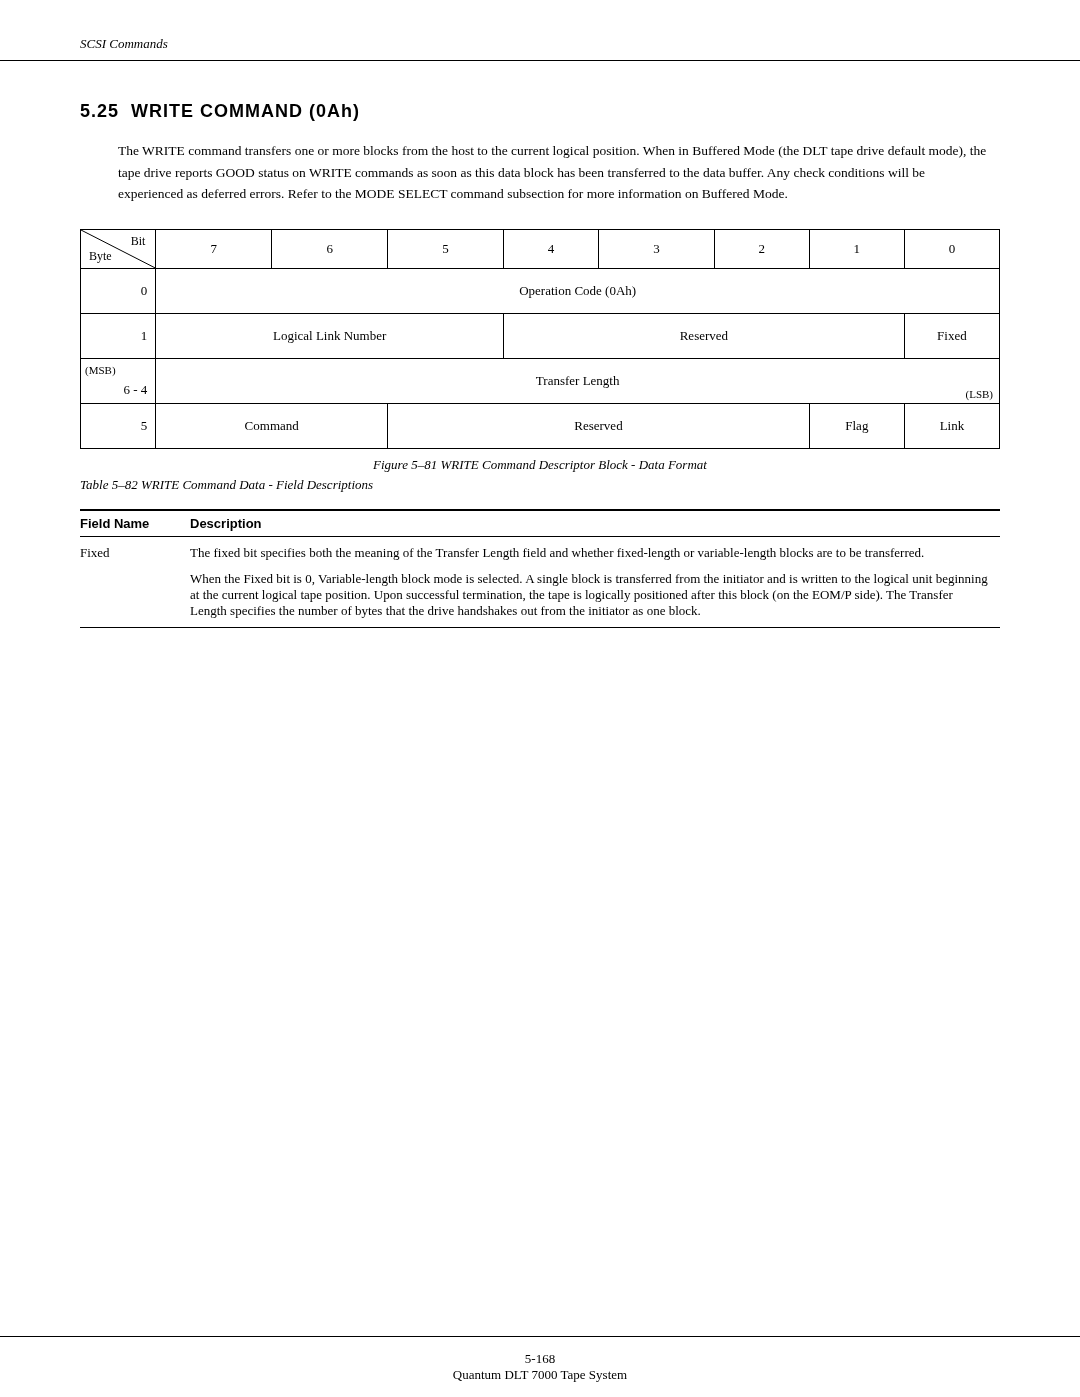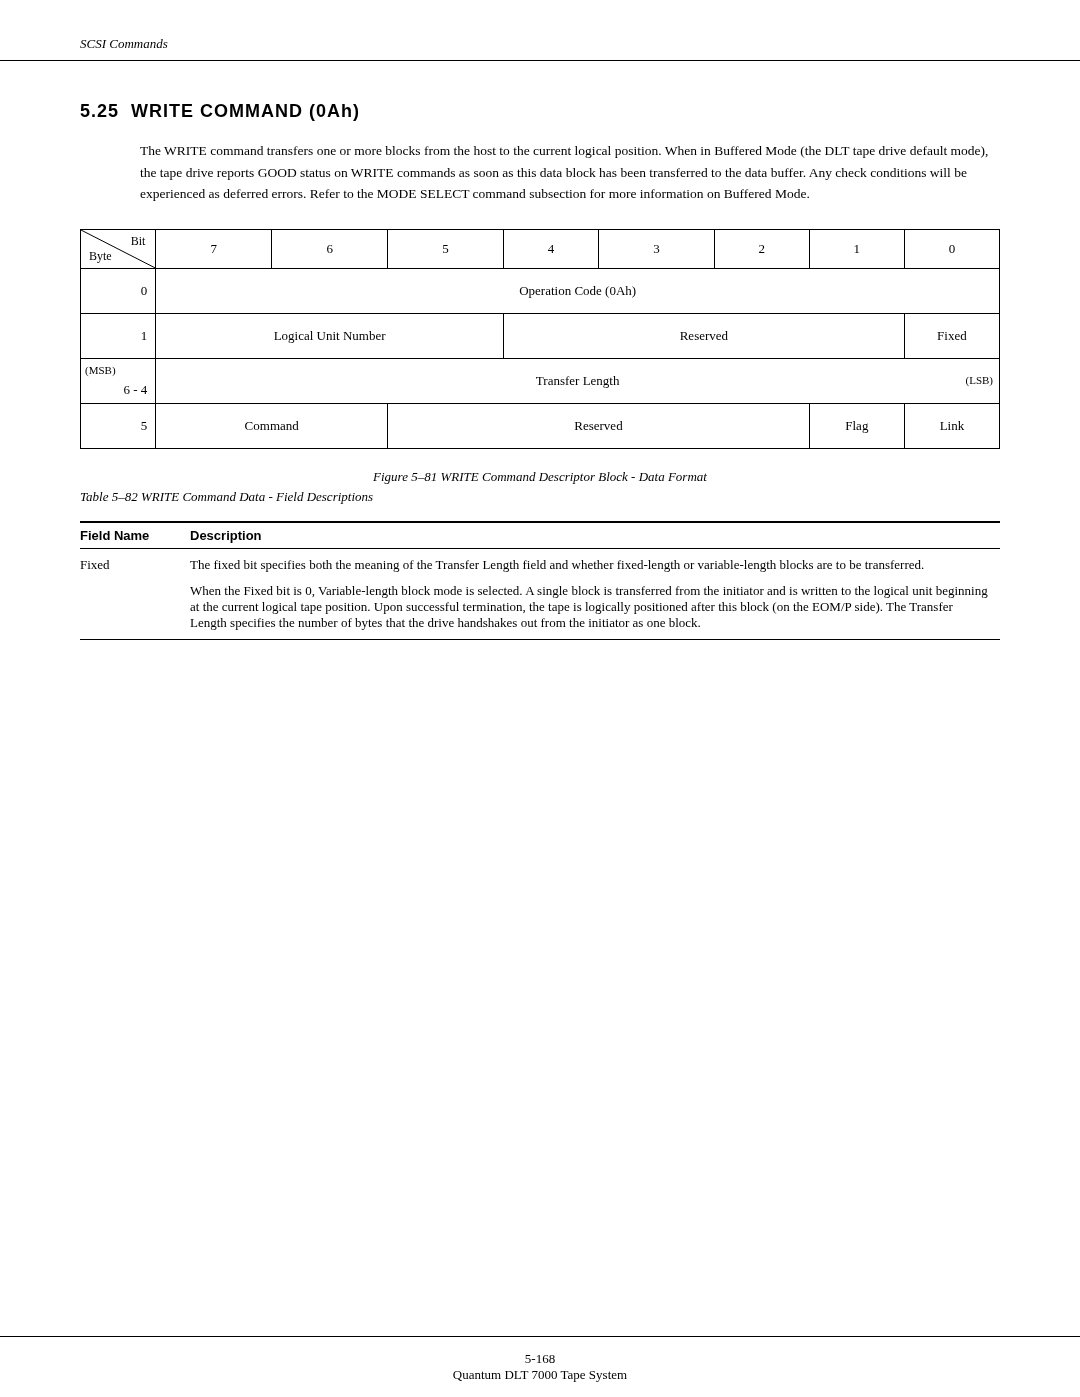--- a/index.html
+++ b/index.html
@@ -53,29 +53,29 @@
     }
 
     .section-title span {
       font-family: Arial, sans-serif;
     }
 
     .intro-text {
       font-size: 13.5px;
       line-height: 1.6;
       margin-bottom: 24px;
-      margin-left: 60px;
+      margin-left: 38px;
       margin-right: 10px;
     }
 
     
     .cdb-table {
       width: 100%;
       border-collapse: collapse;
-      margin-bottom: 20px;
+      margin-bottom: 8px;
       font-size: 13px;
       border-radius: 9px;
     }
 
     .cdb-table td, .cdb-table th {
       border: 1px solid #000;
       text-align: center;
       padding: 4px 6px;
     }
 
@@ -228,33 +228,33 @@
           <td>0</td>
         </tr>
 
         <tr>
           <td class="byte-col">0</td>
           <td colspan="8" class="span-cell" style="padding: 14px 6px;">Operation Code (0Ah)</td>
         </tr>
 
         <tr>
           <td class="byte-col">1</td>
-          <td colspan="3" class="span-cell" style="padding: 14px 6px;">Logical Unit Number</td>
+          <td colspan="3" class="span-cell" style="padding: 14px 6px;">Logical Link Number</td>
           <td colspan="4" class="span-cell" style="padding: 14px 6px;">Reserved</td>
           <td colspan="1" class="span-cell" style="padding: 14px 6px;">Fixed</td>
         </tr>
 
         <tr>
           <td style="vertical-align:middle; border:1px solid #000; padding:4px 8px 4px 4px; text-align:right;">
             <div style="font-size:11px; text-align:left;">(MSB)</div>
             <div style="margin-top:6px;">6 - 4</div>
           </td>
           <td colspan="8" class="span-cell" style="padding: 14px 6px; position:relative;">
             Transfer Length
-            <div style="position:absolute; bottom:17px; right:6px; font-size:11px;">(LSB)</div>
+            <div style="position:absolute; bottom:3px; right:6px; font-size:11px;">(LSB)</div>
           </td>
         </tr>
 
         <tr>
           <td class="byte-col">5</td>
           <td colspan="2" class="span-cell" style="padding: 14px 6px;">Command</td>
           <td colspan="4" class="span-cell" style="padding: 14px 6px;">Reserved</td>
           <td colspan="1" class="span-cell" style="padding: 14px 6px;">Flag</td>
           <td colspan="1" class="span-cell" style="padding: 10px 6px;">Link</td>
         </tr>

